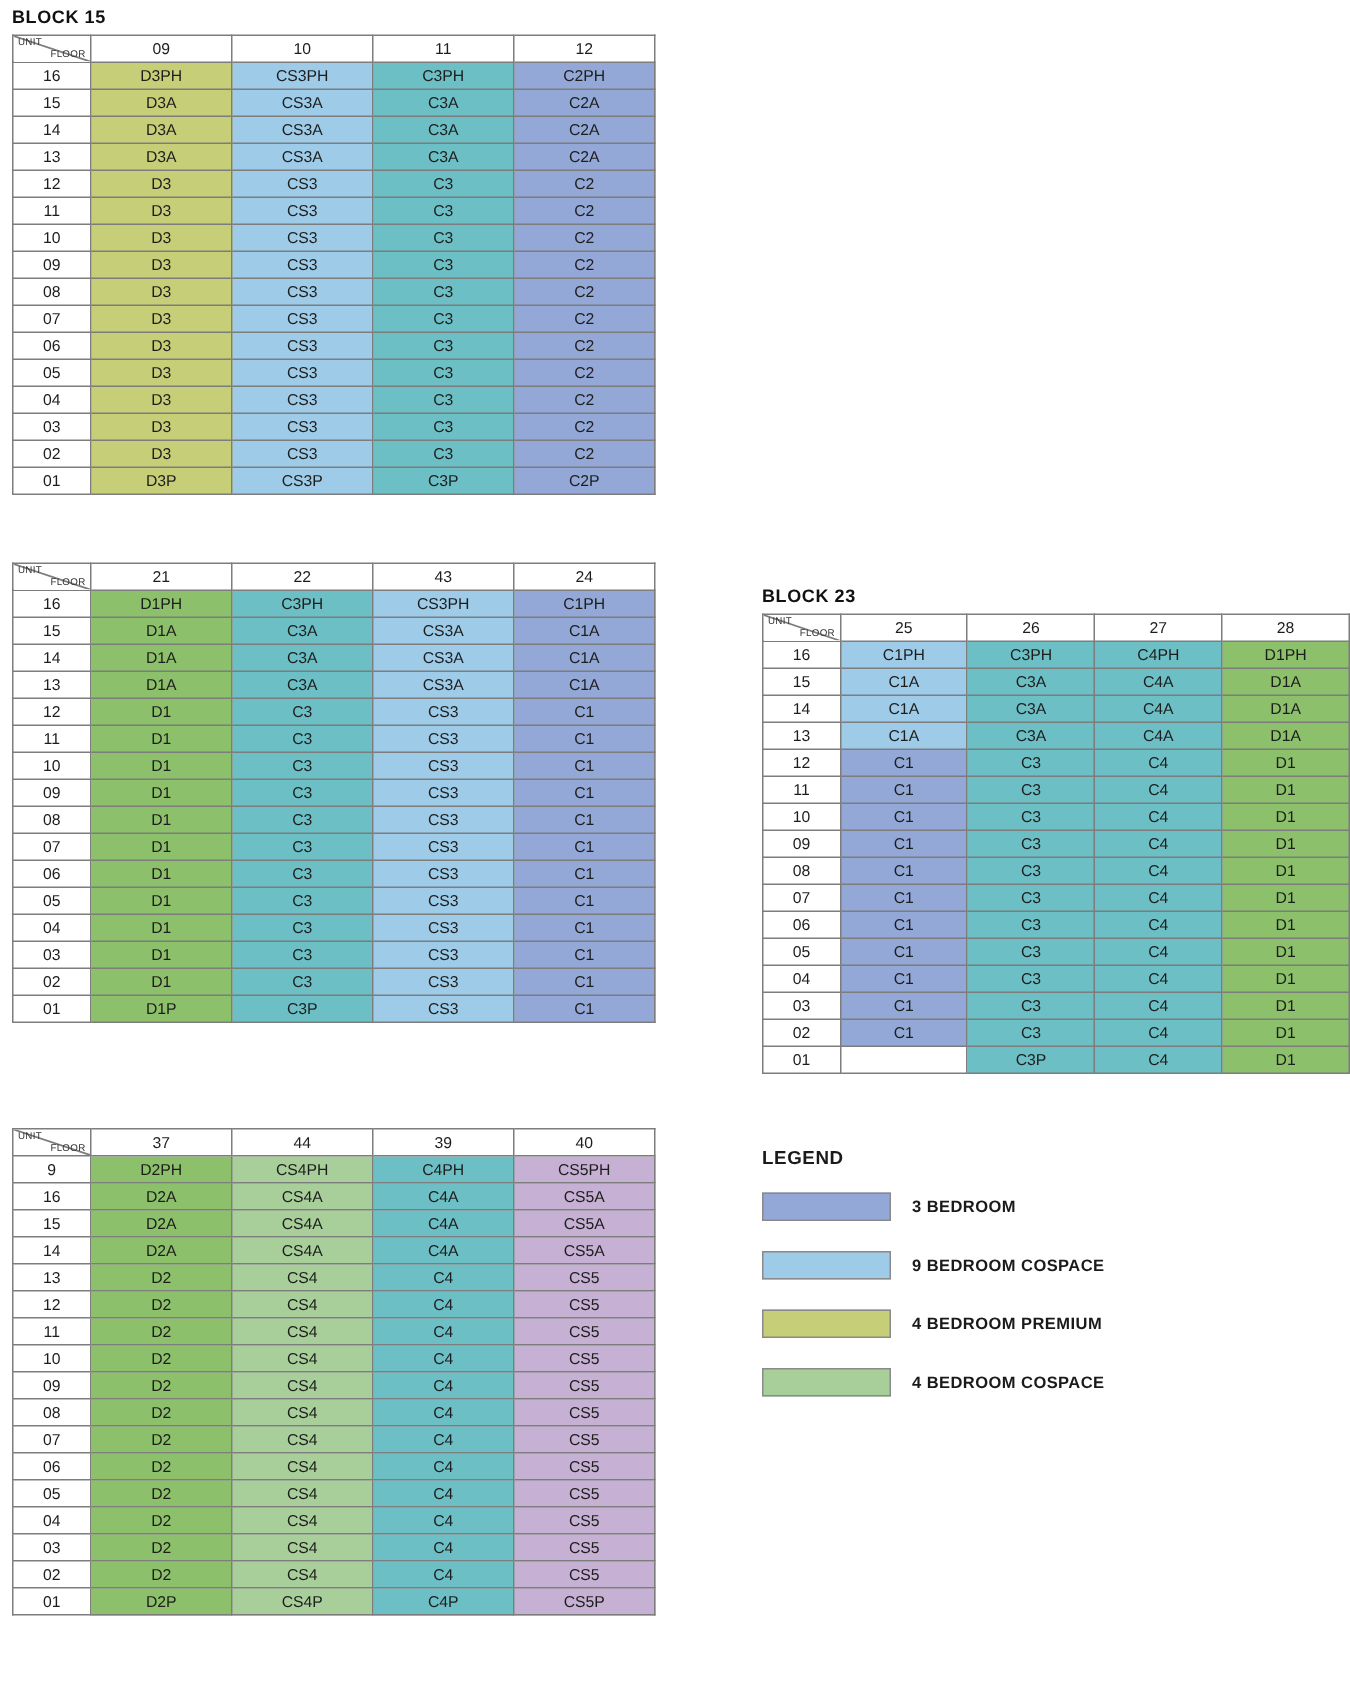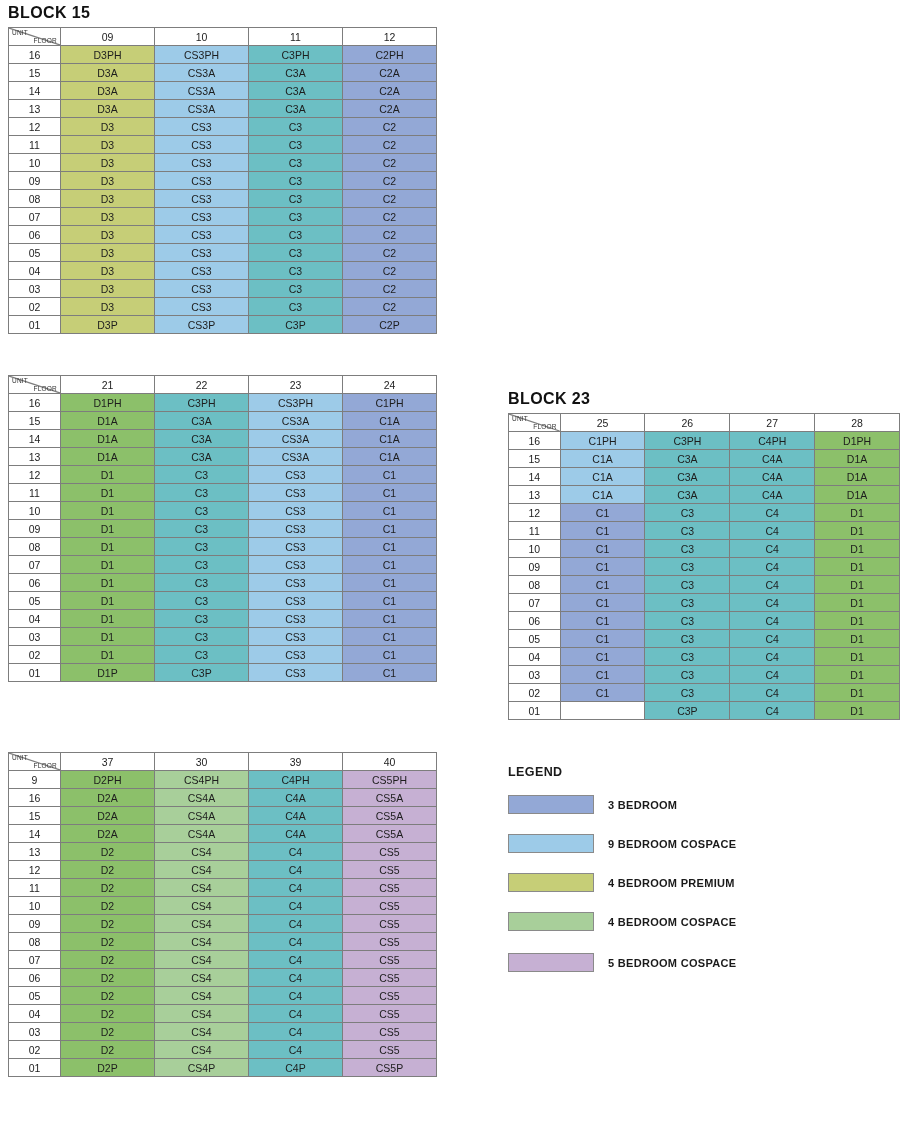--- a/index.html
+++ b/index.html
@@ -12,21 +12,21 @@
     height: 1124px;
     position: relative;
     font-family: "Liberation Sans", sans-serif;
     color: #1a1a1a;
     overflow: hidden;
   }
   .block {
     position: absolute;
   }
   .block-title {
-    font-size: 16px;
+    font-size: 12px;
     font-weight: bold;
     letter-spacing: 0.4px;
     color: #111;
     margin-bottom: 5px;
   }
   table.grid {
     border-collapse: collapse;
     table-layout: fixed;
   }
   table.grid td, table.grid th {
@@ -260,21 +260,21 @@
           <tr>
             <td class="corner">
               <svg class="diag" viewBox="0 0 100 100" preserveAspectRatio="none">
                 <line x1="0" y1="0" x2="100" y2="100" stroke="#7d7d7d" stroke-width="1.2" vector-effect="non-scaling-stroke"></line>
               </svg>
               <span class="unit">UNIT</span>
               <span class="floor">FLOOR</span>
             </td>
             <th class="unit-head">21</th>
             <th class="unit-head">22</th>
-            <th class="unit-head">23</th>
+            <th class="unit-head">43</th>
             <th class="unit-head">24</th>
           </tr>
         </thead>
         <tbody>
           <tr>
             <td class="floor-cell">16</td>
             <td class="unit-cell" style="background: rgb(140, 192, 106);">D1PH</td>
             <td class="unit-cell" style="background: rgb(108, 191, 196);">C3PH</td>
             <td class="unit-cell" style="background: rgb(157, 203, 232);">CS3PH</td>
             <td class="unit-cell" style="background: rgb(147, 168, 214);">C1PH</td>
@@ -540,21 +540,21 @@
         <thead>
           <tr>
             <td class="corner">
               <svg class="diag" viewBox="0 0 100 100" preserveAspectRatio="none">
                 <line x1="0" y1="0" x2="100" y2="100" stroke="#7d7d7d" stroke-width="1.2" vector-effect="non-scaling-stroke"></line>
               </svg>
               <span class="unit">UNIT</span>
               <span class="floor">FLOOR</span>
             </td>
             <th class="unit-head">37</th>
-            <th class="unit-head">30</th>
+            <th class="unit-head">44</th>
             <th class="unit-head">39</th>
             <th class="unit-head">40</th>
           </tr>
         </thead>
         <tbody>
           <tr>
             <td class="floor-cell">9</td>
             <td class="unit-cell" style="background: rgb(140, 192, 106);">D2PH</td>
             <td class="unit-cell" style="background: rgb(168, 207, 154);">CS4PH</td>
             <td class="unit-cell" style="background: rgb(108, 191, 196);">C4PH</td>
@@ -688,18 +688,14 @@
         <div class="legend-label">9 BEDROOM COSPACE</div>
       </div>
       <div class="legend-row">
         <div class="legend-swatch" style="background: rgb(198, 206, 119);"></div>
         <div class="legend-label">4 BEDROOM PREMIUM</div>
       </div>
       <div class="legend-row">
         <div class="legend-swatch" style="background: rgb(168, 207, 154);"></div>
         <div class="legend-label">4 BEDROOM COSPACE</div>
       </div>
-      <div class="legend-row gap">
-        <div class="legend-swatch" style="background: rgb(198, 176, 211);"></div>
-        <div class="legend-label">5 BEDROOM COSPACE</div>
-      </div>
     </div>
   </div>
 
 </body></html>

